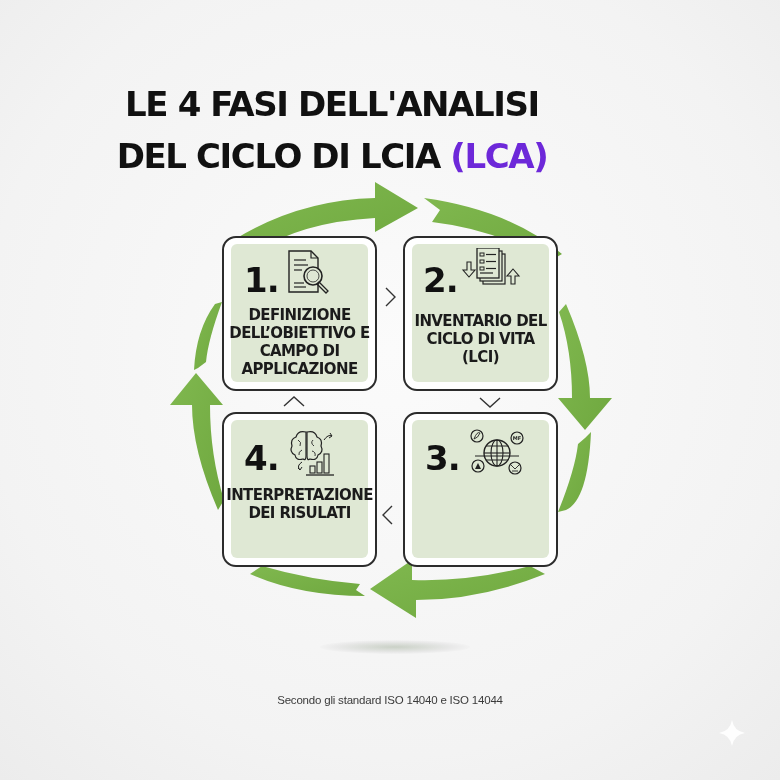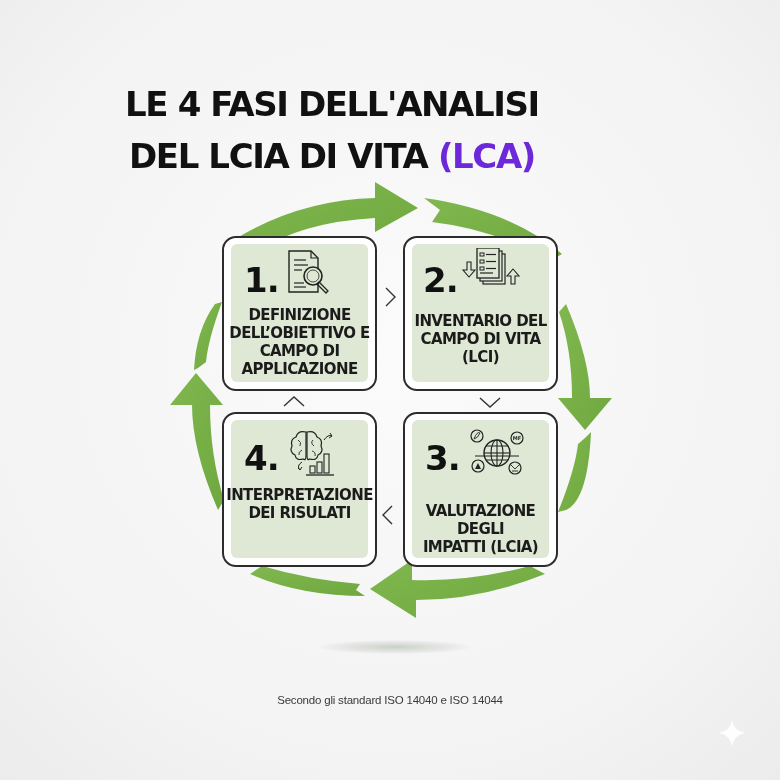--- a/index.html
+++ b/index.html
@@ -47,21 +47,21 @@
       border-radius: 50%;
       background: radial-gradient(ellipse at center, rgba(120,140,110,0.35) 0%, rgba(150,150,150,0.12) 55%, rgba(0,0,0,0) 75%);
     }
     .spark { position: absolute; left: 718px; top: 719px; }
   </style>
 </head>
 <body>
 
 <div class="title">
   <div>LE 4 FASI DELL'ANALISI</div>
-  <div><span>DEL LCIA DI VITA </span><span class="accent">(LCA)</span></div>
+  <div><span>DEL CICLO DI LCIA </span><span class="accent">(LCA)</span></div>
 </div>
 
 <svg class="ring" width="780" height="780" viewBox="0 0 780 780">
   <defs>
     <linearGradient id="g" x1="0" y1="0" x2="1" y2="1">
       <stop offset="0" stop-color="#80b84f"></stop>
       <stop offset="1" stop-color="#6fa83f"></stop>
     </linearGradient>
   </defs>
 
@@ -131,21 +131,21 @@
     <rect x="21" y="5" width="4" height="3" fill="none" stroke="#222" stroke-width="1"></rect>
     <line x1="27" y1="6.5" x2="37" y2="6.5" stroke="#222" stroke-width="1.2"></line>
     <rect x="21" y="12" width="4" height="3" fill="none" stroke="#222" stroke-width="1"></rect>
     <line x1="27" y1="13.5" x2="37" y2="13.5" stroke="#222" stroke-width="1.2"></line>
     <rect x="21" y="19" width="4" height="3" fill="none" stroke="#222" stroke-width="1"></rect>
     <line x1="27" y1="20.5" x2="37" y2="20.5" stroke="#222" stroke-width="1.2"></line>
     <line x1="21" y1="25" x2="34" y2="25" stroke="#222" stroke-width="1.2"></line>
     <path d="M52 36 V28 H48 L54 21 L60 28 H56 V36 Z" fill="none" stroke="#222" stroke-width="1.1"></path>
   </svg>
   <div class="label" style="top:74px">INVENTARIO DEL
-CAMPO DI VITA
+CICLO DI VITA
 (LCI)</div>
 </div>
 
 <div class="card" style="left:403px;top:412px">
   <div class="inner"></div>
   <div class="num" style="left:20px;top:24px">3.</div>
   <svg class="icon" style="left:64px;top:14px" width="56" height="50">
     <circle cx="28" cy="25" r="13" fill="none" stroke="#222" stroke-width="1.4"></circle>
     <ellipse cx="28" cy="25" rx="6" ry="13" fill="none" stroke="#222" stroke-width="1.1"></ellipse>
     <line x1="28" y1="12" x2="28" y2="38" stroke="#222" stroke-width="1.1"></line>
@@ -155,22 +155,20 @@
     <line x1="6" y1="28" x2="50" y2="28" stroke="#222" stroke-width="1"></line>
     <circle cx="8" cy="8" r="6" fill="#dfe8d4" stroke="#222" stroke-width="1.2"></circle>
     <path d="M5 11 Q8 3 11 5 Q9 10 5 11 Z" fill="none" stroke="#222" stroke-width="0.9"></path>
     <circle cx="48" cy="10" r="6" fill="#dfe8d4" stroke="#222" stroke-width="1.2"></circle>
     <text x="48" y="12" font-size="5" text-anchor="middle" font-family="DejaVu Sans, sans-serif" font-weight="bold" fill="#222">MF</text>
     <circle cx="9" cy="38" r="6" fill="#dfe8d4" stroke="#222" stroke-width="1.2"></circle>
     <path d="M6 41 L9 35 L12 41 Z" fill="#222"></path>
     <circle cx="46" cy="40" r="6" fill="#dfe8d4" stroke="#222" stroke-width="1.2"></circle>
     <path d="M42 37 L46 41 L50 37 M43 43 H49" fill="none" stroke="#222" stroke-width="0.9"></path>
   </svg>
-  <div class="label" style="top:88px">VALUTAZIONE DEGLI
-IMPATTI (LCIA)</div>
 </div>
 
 <div class="card" style="left:222px;top:412px">
   <div class="inner"></div>
   <div class="num" style="left:20px;top:24px">4.</div>
   <svg class="icon" style="left:64px;top:14px" width="52" height="52">
     <path d="M18 4 Q10 2 8 9 Q2 11 4 18 Q1 24 7 27 Q8 33 15 31 Q18 33 18 28 Z" fill="none" stroke="#222" stroke-width="1.2"></path>
     <path d="M19 4 Q27 2 29 9 Q35 11 33 18 Q36 24 30 27 Q29 33 22 31 Q19 33 19 28 Z" fill="none" stroke="#222" stroke-width="1.2"></path>
     <path d="M10 12 Q14 14 12 18 M14 22 Q10 24 11 27 M25 12 Q22 15 26 18 M24 23 Q28 24 27 28" fill="none" stroke="#222" stroke-width="0.9"></path>
     <path d="M36 12 Q40 6 44 8 M42 5 L44 8 L41 10" fill="none" stroke="#222" stroke-width="1"></path>

